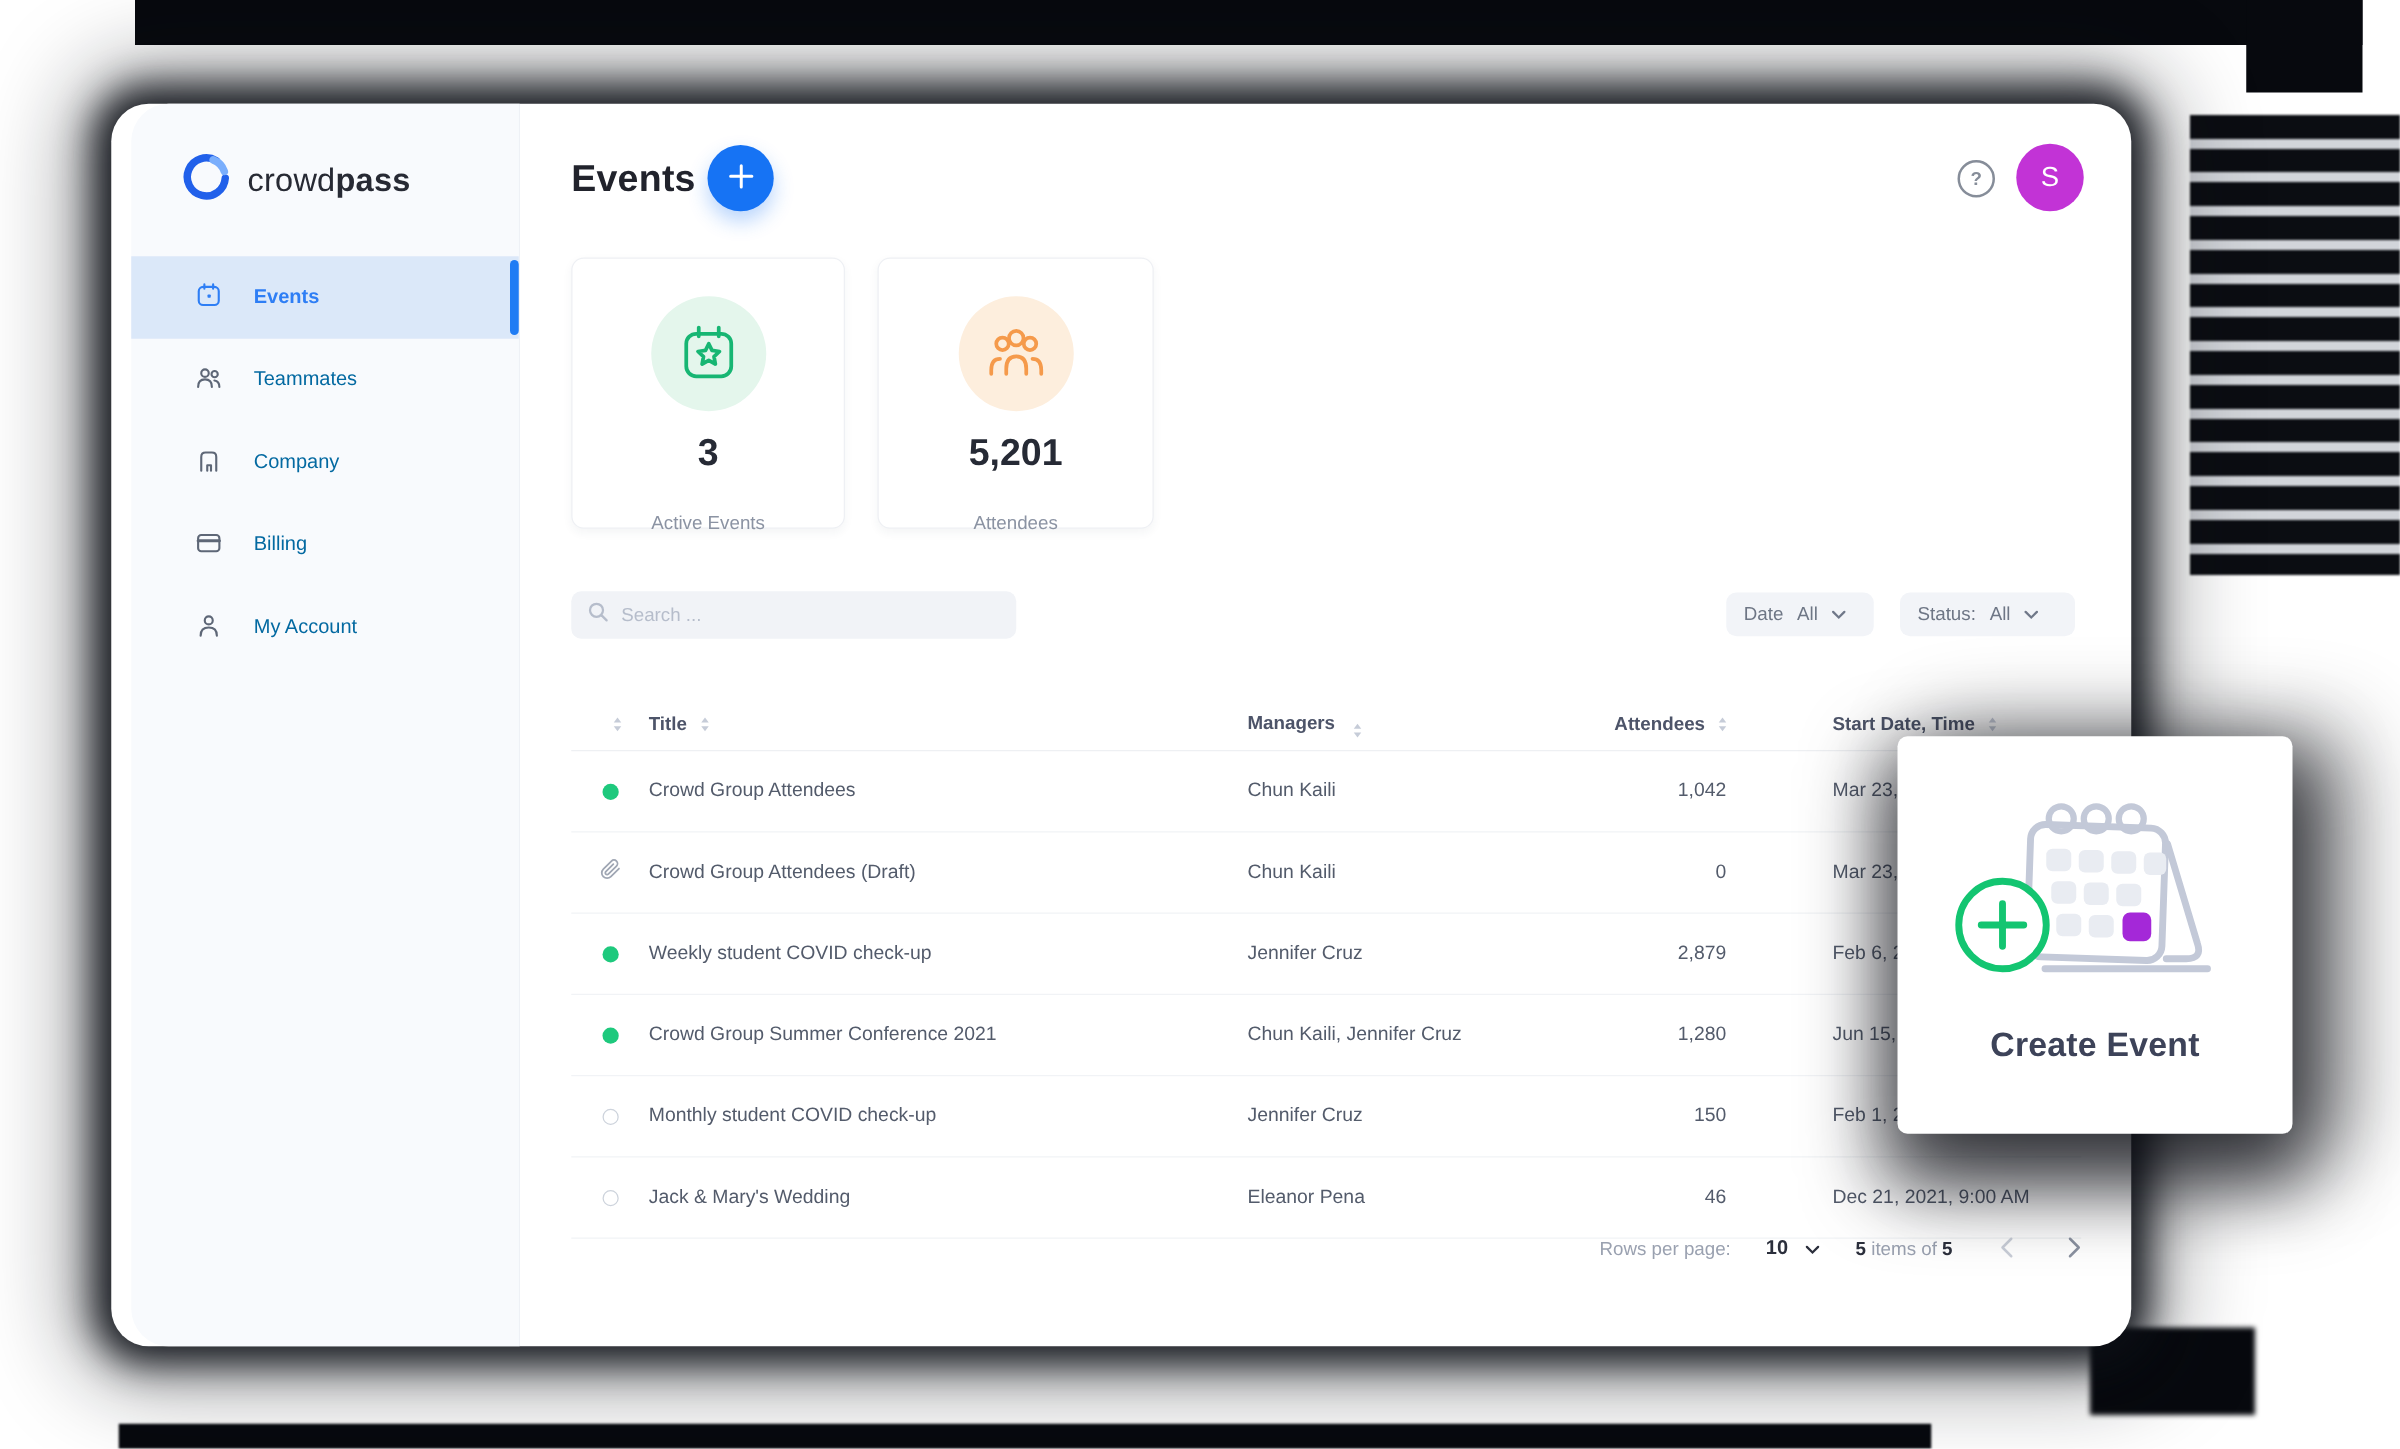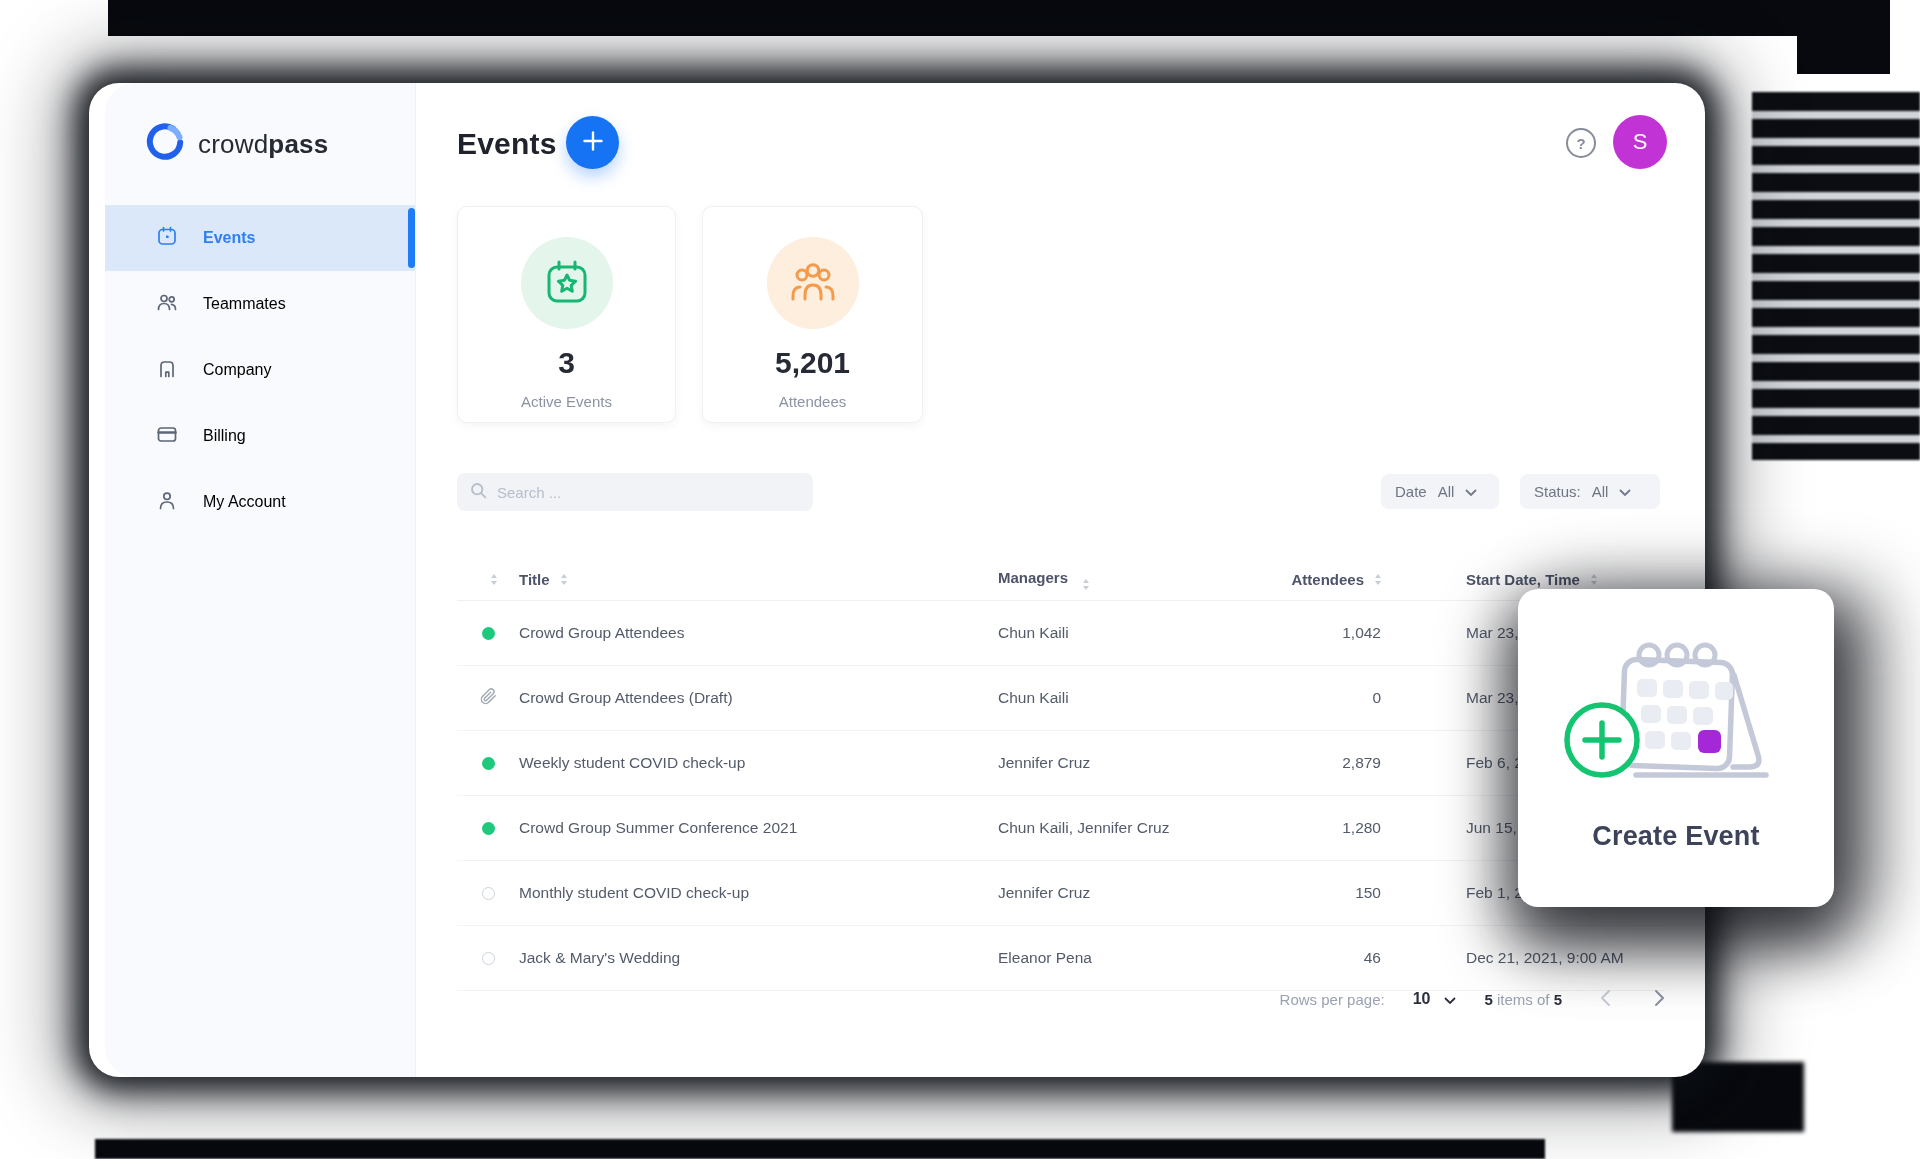--- a/index.html
+++ b/index.html
@@ -31,21 +31,21 @@
     position:absolute; left:16px; top:0; bottom:0; width:311px;
     background:#f8fafd; border-right:1px solid #eef1f6;
     border-radius:30px 0 0 30px;
   }
   .logo { position:absolute; left:41px; top:40px; display:flex; align-items:center; gap:14px; }
   .logo-text { font-size:26px; color:#272a34; letter-spacing:.2px; }
   .logo-text b { font-weight:700; }
   .nav { position:absolute; left:0; top:122px; right:0; }
   .nav-item {
     position:relative; height:66px; display:flex; align-items:center; gap:25px;
-    padding-left:51px; cursor:pointer; font-size:16px; color:#000000; font-weight:500;
+    padding-left:51px; cursor:pointer; font-size:16px; color:#0369a1; font-weight:500;
   }
   .nav-item svg { flex:0 0 auto; }
   .nav-item.active { background:#dbe8f9; color:#2e7ef5; font-weight:600; }
   .active-bar {
     position:absolute; right:0; top:3px; bottom:3px; width:7px;
     background:#1f7cf4; border-radius:4px;
   }
   
   .page-title { position:absolute; left:368px; top:44px; font-size:30px; font-weight:700; color:#21232c; letter-spacing:.2px; }
   .add-btn {
@@ -71,21 +71,21 @@
   }
   .stat-card.c1 { left:368px; width:219px; }
   .stat-card.c2 { left:613px; width:221px; }
   .stat-icon-wrap {
     width:92px; height:92px; border-radius:50%; margin:30px auto 0;
     display:flex; align-items:center; justify-content:center;
   }
   .c1 .stat-icon-wrap { background:#e4f6ec; }
   .c2 .stat-icon-wrap { background:#fdeedd; }
   .stat-value { margin-top:17px; font-size:30px; font-weight:700; color:#262a35; }
-  .stat-label { margin-top:13px; font-size:15px; color:#8b93a3; }
+  .stat-label { margin-top:30px; font-size:15px; color:#8b93a3; }
   
   .search-box {
     position:absolute; left:368px; top:390px; width:356px; height:38px;
     background:#f1f3f7; border-radius:8px; display:flex; align-items:center; padding:0 13px; gap:10px;
   }
   .search-box input {
     flex:1; border:none; background:transparent; outline:none;
     font-size:15px; color:#4b5362; font-family:inherit;
   }
   .search-box input::placeholder { color:#b6bdcb; }
@@ -122,21 +122,21 @@
     font-size:15px; color:#9aa1b0;
   }
   .rpp { display:flex; align-items:center; gap:14px; cursor:pointer; }
   .rpp b { color:#2b2f3c; font-size:16px; }
   .items-count b { color:#2b2f3c; }
   .pager { display:flex; align-items:center; gap:43px; margin-left:10px; }
   .pager button { background:none; border:none; cursor:pointer; padding:0; display:flex; }
   
   .create-card {
     position:absolute; left:1518px; top:589px; width:316px; height:318px;
-    background:#fff; border-radius:20px; cursor:pointer;
+    background:#fff; border-radius:8px; cursor:pointer;
     box-shadow:0 28px 60px 14px rgba(8,10,16,.72), 36px 8px 70px 10px rgba(8,10,16,.45);
   }
   .create-illustration { position:absolute; left:43px; top:40px; }
   .create-label {
     position:absolute; left:0; right:0; top:232px; text-align:center;
     font-size:27px; font-weight:700; color:#3d4359; letter-spacing:.2px;
   }
 </style>
 </head>
 <body>

